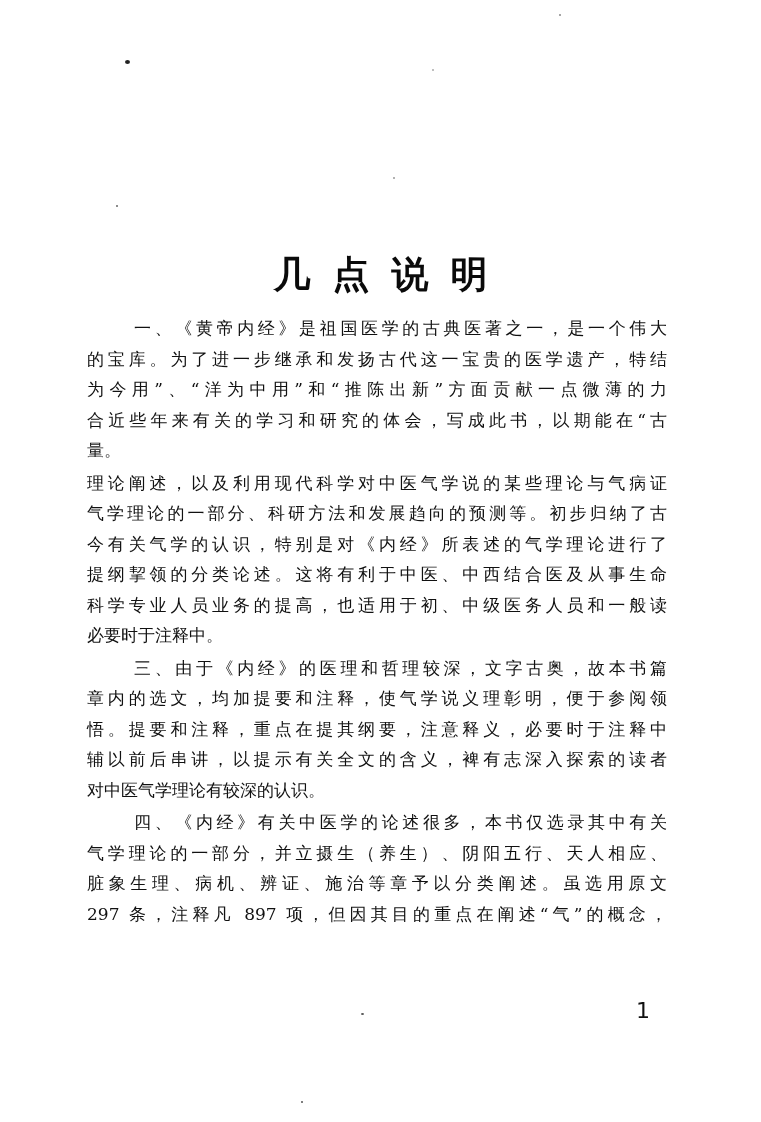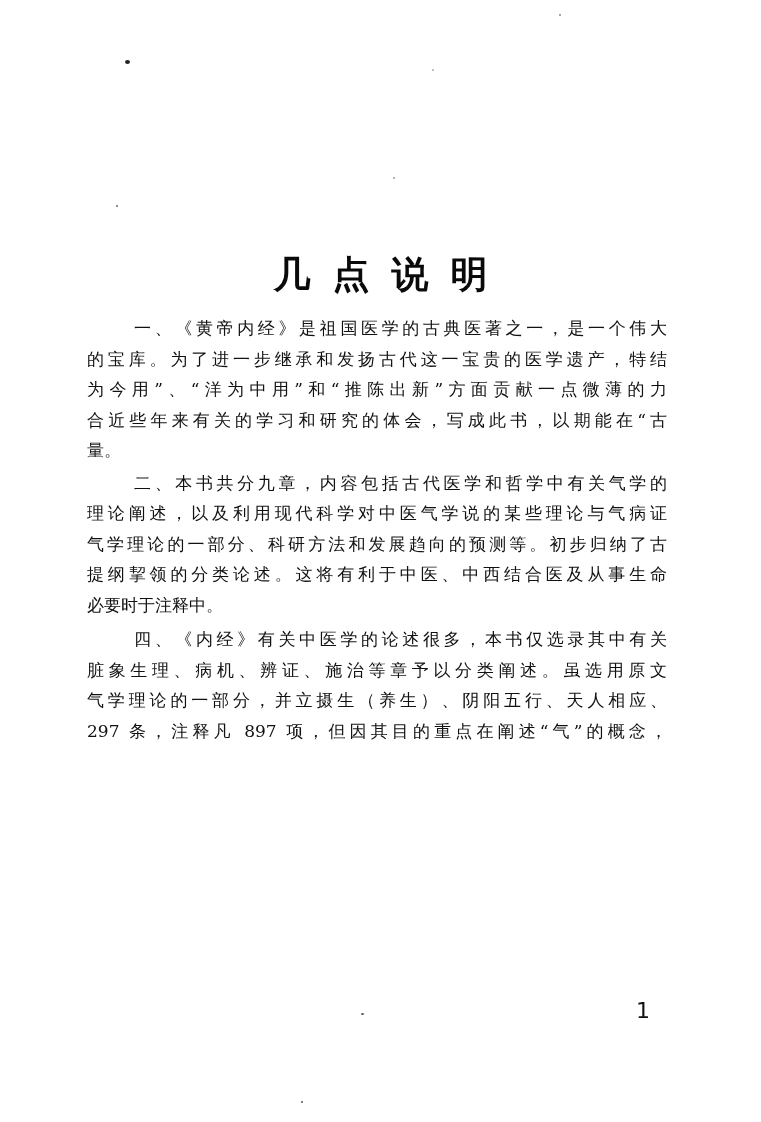--- a/index.html
+++ b/index.html
@@ -94,32 +94,40 @@
     <div>
       <span class="line indent">一、《黄帝内经》是祖国医学的古典医著之一，是一个伟大</span>
       <span class="line">的宝库。为了进一步继承和发扬古代这一宝贵的医学遗产，特结</span>
       <span class="line">为今用”、“洋为中用”和“推陈出新”方面贡献一点微薄的力</span>
       <span class="line">合近些年来有关的学习和研究的体会，写成此书，以期能在“古</span>
       <span class="line last">量。</span>
     </div>
     <div class="para-gap"></div>
 
     <div>
-      <span class="line indent">二、本书共分九章，内容包括古代医学和哲学中有关气学的</span>
       <span class="line">理论阐述，以及利用现代科学对中医气学说的某些理论与气病证</span>
       <span class="line">气学理论的一部分、科研方法和发展趋向的预测等。初步归纳了古</span>
+      <span class="line">今有关气学的认识，特别是对《内经》所表述的气学理论进行了</span>
       <span class="line">提纲挈领的分类论述。这将有利于中医、中西结合医及从事生命</span>
+      <span class="line">科学专业人员业务的提高，也适用于初、中级医务人员和一般读</span>
       <span class="line last">必要时于注释中。</span>
     </div>
     <div class="para-gap"></div>
 
+    <div>
+      <span class="line indent">三、由于《内经》的医理和哲理较深，文字古奥，故本书篇</span>
+      <span class="line">章内的选文，均加提要和注释，使气学说义理彰明，便于参阅领</span>
+      <span class="line">悟。提要和注释，重点在提其纲要，注意释义，必要时于注释中</span>
+      <span class="line">辅以前后串讲，以提示有关全文的含义，裨有志深入探索的读者</span>
+      <span class="line last">对中医气学理论有较深的认识。</span>
+    </div>
     <div class="para-gap"></div>
 
     <div>
       <span class="line indent">四、《内经》有关中医学的论述很多，本书仅选录其中有关</span>
+      <span class="line">气学理论的一部分，并立摄生（养生）、阴阳五行、天人相应、</span>
       <span class="line">脏象生理、病机、辨证、施治等章予以分类阐述。虽选用原文</span>
-      <span class="line">气学理论的一部分，并立摄生（养生）、阴阳五行、天人相应、</span>
       <span class="line">297 条，注释凡 897 项，但因其目的重点在阐述“气”的概念，</span>
     </div>
   </div>
 
   <div class="page-number">1</div>
 </div>
 
 </body></html>

